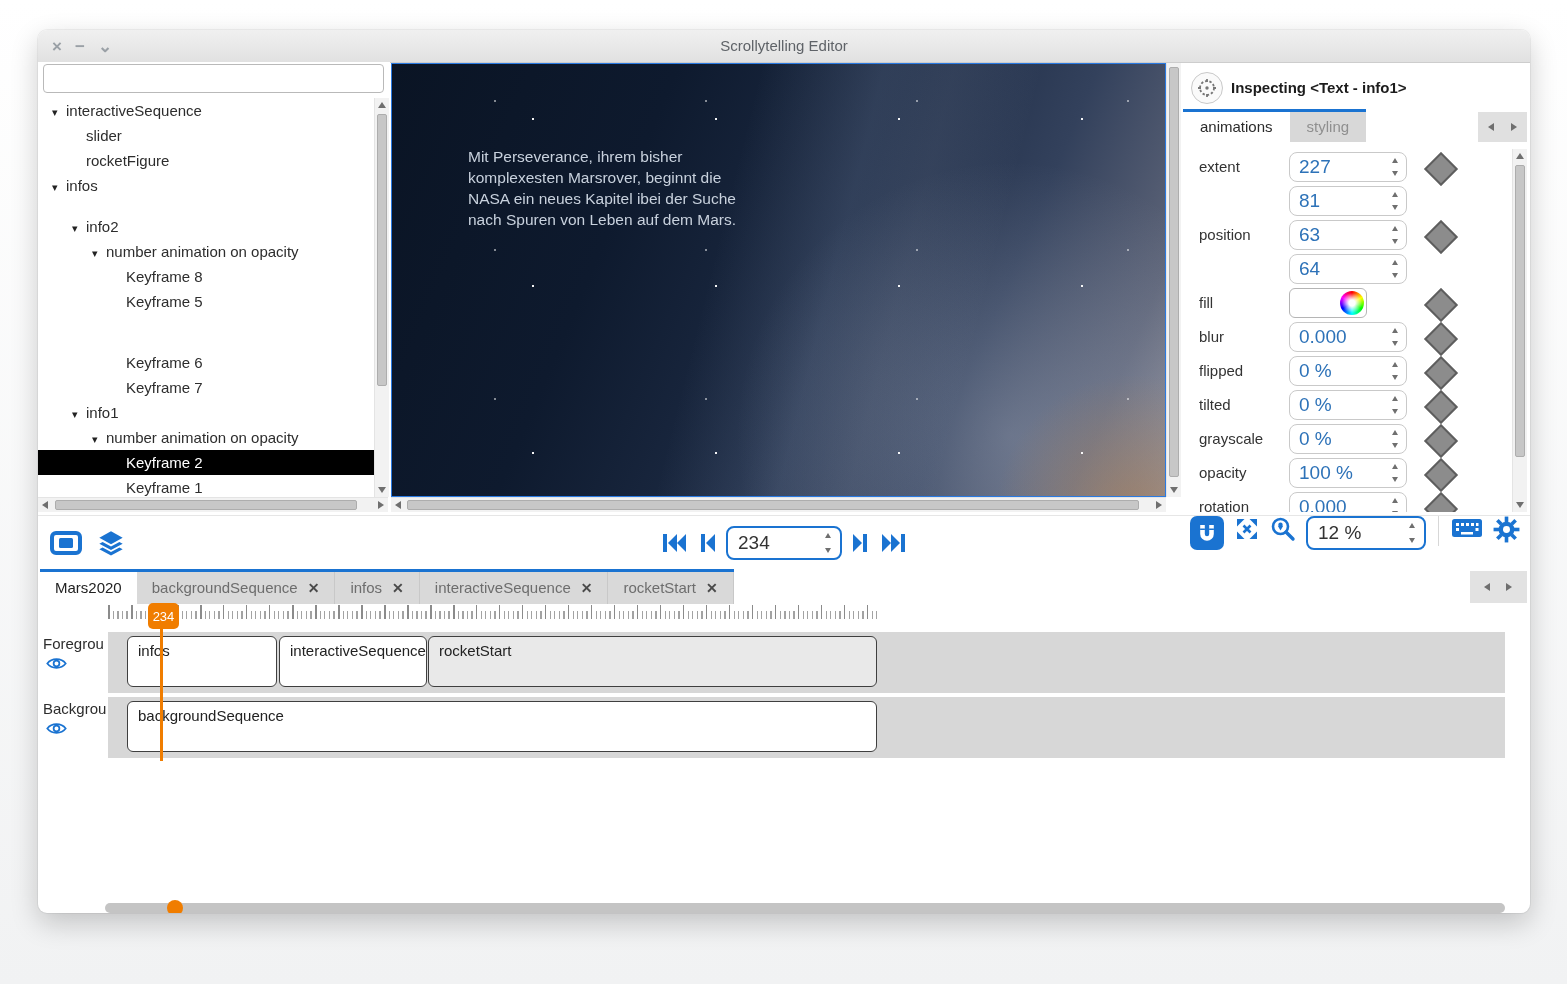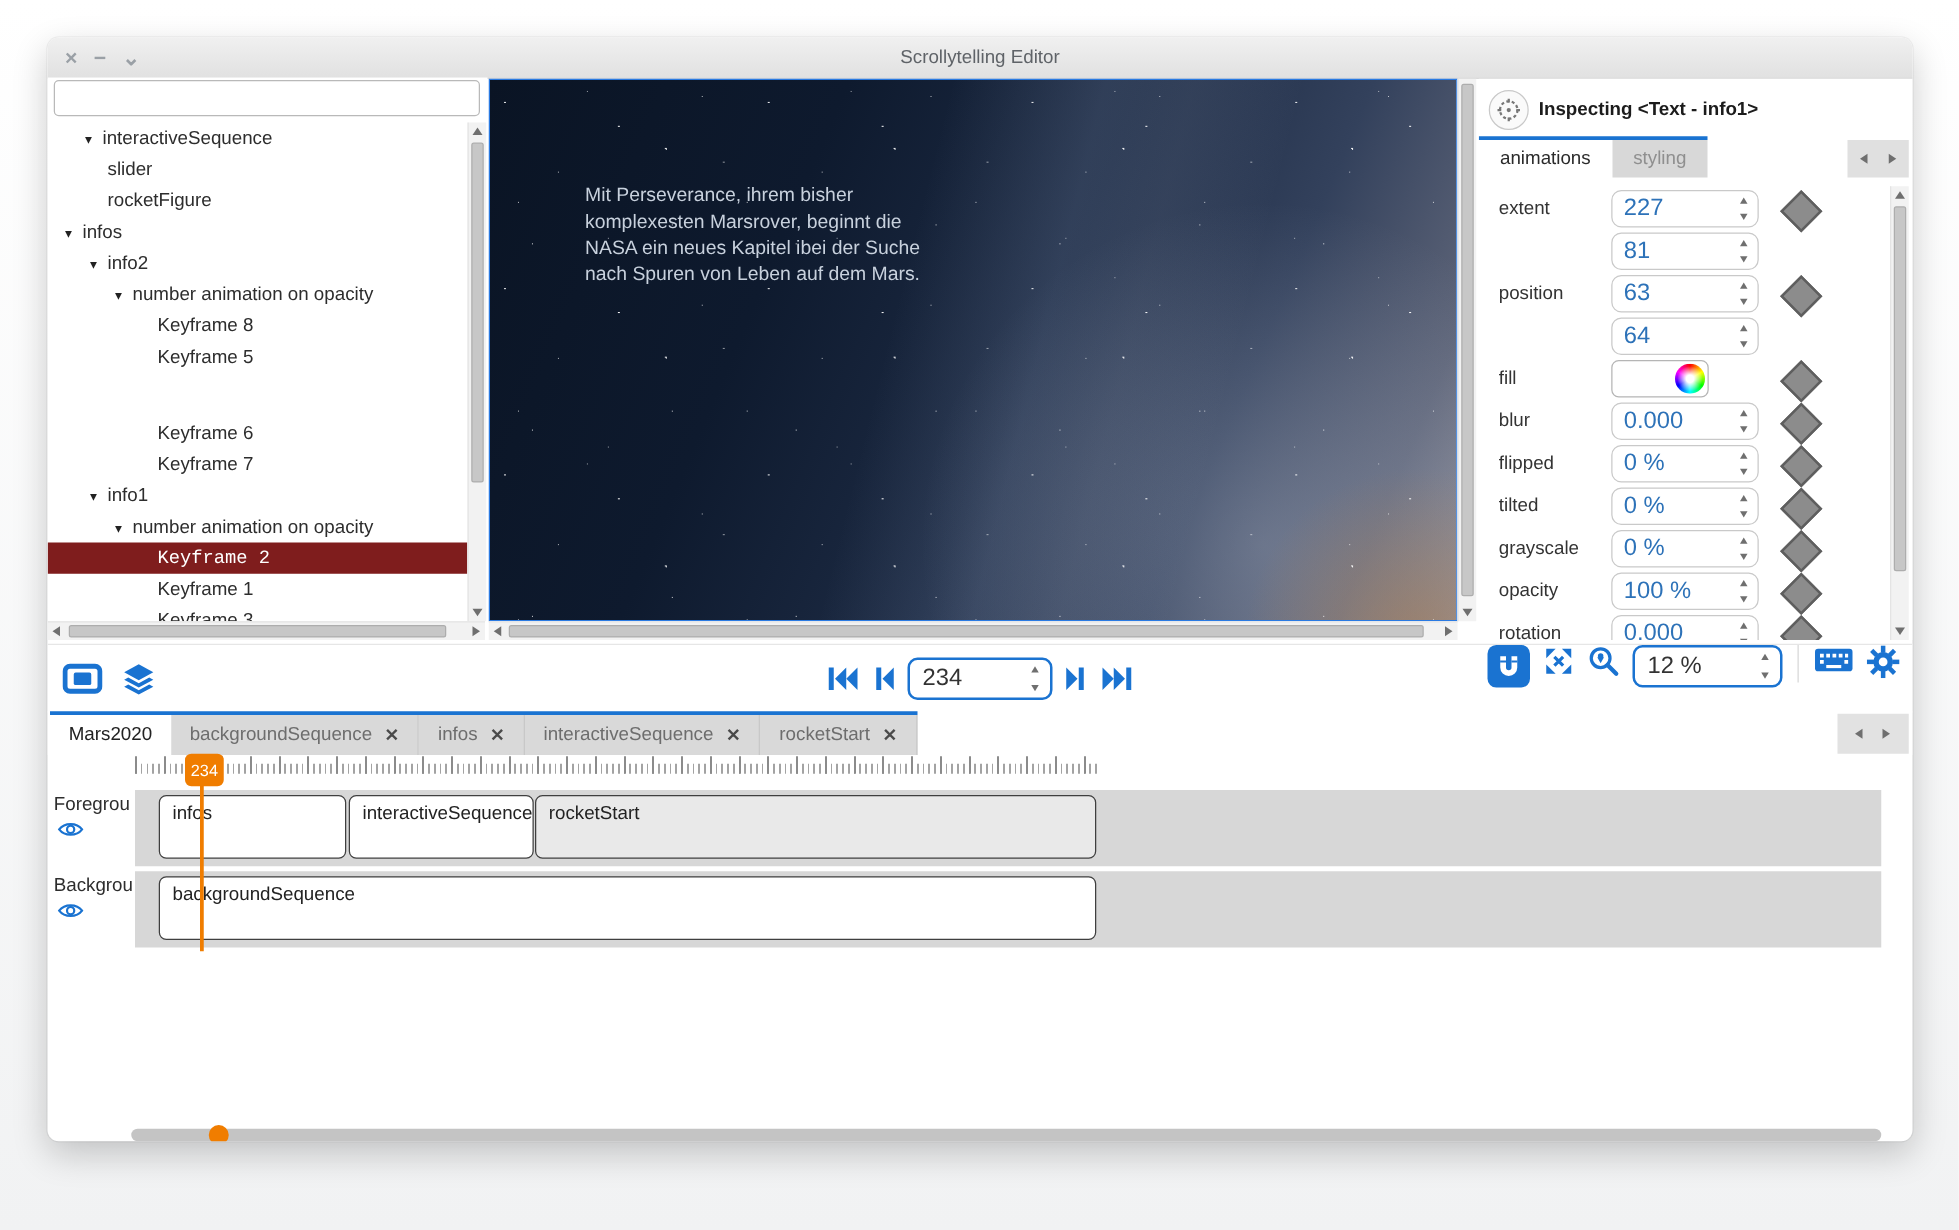--- a/index.html
+++ b/index.html
@@ -14,21 +14,21 @@
                color:#9aa0a6;font-size:17px;font-weight:bold;}
   .tb-controls span{cursor:default;line-height:1;}
   .tb-title{text-align:center;line-height:32px;color:#5f6368;font-size:15px;}
   
   .tree-panel{position:absolute;left:0;top:32px;width:352px;height:453px;background:#fff;}
   .tree-search{position:absolute;left:5px;top:2px;width:341px;height:29px;border:1px solid #b9b9b9;
                border-radius:4px;box-sizing:border-box;font-size:14px;padding:0 8px;outline:none;background:#fff;}
   .tree-list{position:absolute;left:0;top:36px;right:16px;height:399px;overflow:hidden;font-size:15px;color:#2d2d2d;}
   .tree-row{height:25px;line-height:25px;white-space:nowrap;position:relative;}
   .tree-row .caret{display:inline-block;width:14px;font-size:11px;color:#222;}
-  .tree-row.sel{background:#7f1d1d;color:#fff;font-family:Liberation Mono, monospace;}
+  .tree-row.sel{background:#000000;color:#fff;}
   
   .sb{position:absolute;background:#f2f2f2;}
   .sb-v{width:14px;border-left:1px solid #e4e4e4;}
   .sb-h{height:14px;border-top:1px solid #e4e4e4;}
   .thumb{position:absolute;background:#c7c7c7;border:1px solid #adadad;border-radius:2px;}
   .arr{width:0;height:0;position:absolute;}
   .a-up{border-left:4px solid transparent;border-right:4px solid transparent;border-bottom:6px solid #6f6f6f;}
   .a-dn{border-left:4px solid transparent;border-right:4px solid transparent;border-top:6px solid #6f6f6f;}
   .a-lf{border-top:4px solid transparent;border-bottom:4px solid transparent;border-right:6px solid #6f6f6f;}
   .a-rt{border-top:4px solid transparent;border-bottom:4px solid transparent;border-left:6px solid #6f6f6f;}
@@ -136,25 +136,25 @@
       <span>×</span>
       <span>−</span>
       <span>⌄</span>
     </div>
     <div class="tb-title">Scrollytelling Editor</div>
   </div>
 
   <div class="tree-panel">
     <input class="tree-search" value="" style="">
     <div class="tree-list">
-        <div class="tree-row" style="padding-left: 14px; margin-left: 16px;"><span class="caret">▾</span><span class="tlab">interactiveSequence</span></div>
+        <div class="tree-row" style="padding-left: 14px;"><span class="caret">▾</span><span class="tlab">interactiveSequence</span></div>
         <div class="tree-row" style="padding-left: 48px;"><span class="tlab">slider</span></div>
         <div class="tree-row" style="padding-left: 48px;"><span class="tlab">rocketFigure</span></div>
         <div class="tree-row" style="padding-left: 14px;"><span class="caret">▾</span><span class="tlab">infos</span></div>
-        <div class="tree-row" style="padding-left: 34px;"><span class="caret">▾</span><span class="tlab">info2</span></div>
+        <div class="tree-row" style="padding-left: 34px; margin-top: 16px;"><span class="caret">▾</span><span class="tlab">info2</span></div>
         <div class="tree-row" style="padding-left: 54px;"><span class="caret">▾</span><span class="tlab">number animation on opacity</span></div>
         <div class="tree-row" style="padding-left: 88px;"><span class="tlab">Keyframe 8</span></div>
         <div class="tree-row" style="padding-left: 88px;"><span class="tlab">Keyframe 5</span></div>
         <div class="tree-row" style="padding-left: 88px; margin-top: 36px;"><span class="tlab">Keyframe 6</span></div>
         <div class="tree-row" style="padding-left: 88px;"><span class="tlab">Keyframe 7</span></div>
         <div class="tree-row" style="padding-left: 34px;"><span class="caret">▾</span><span class="tlab">info1</span></div>
         <div class="tree-row" style="padding-left: 54px;"><span class="caret">▾</span><span class="tlab">number animation on opacity</span></div>
         <div class="tree-row sel" style="padding-left: 88px;"><span class="tlab">Keyframe 2</span></div>
         <div class="tree-row" style="padding-left: 88px;"><span class="tlab">Keyframe 1</span></div>
         <div class="tree-row" style="padding-left: 88px; text-decoration: underline;"><span class="tlab">Keyframe 3</span></div>

